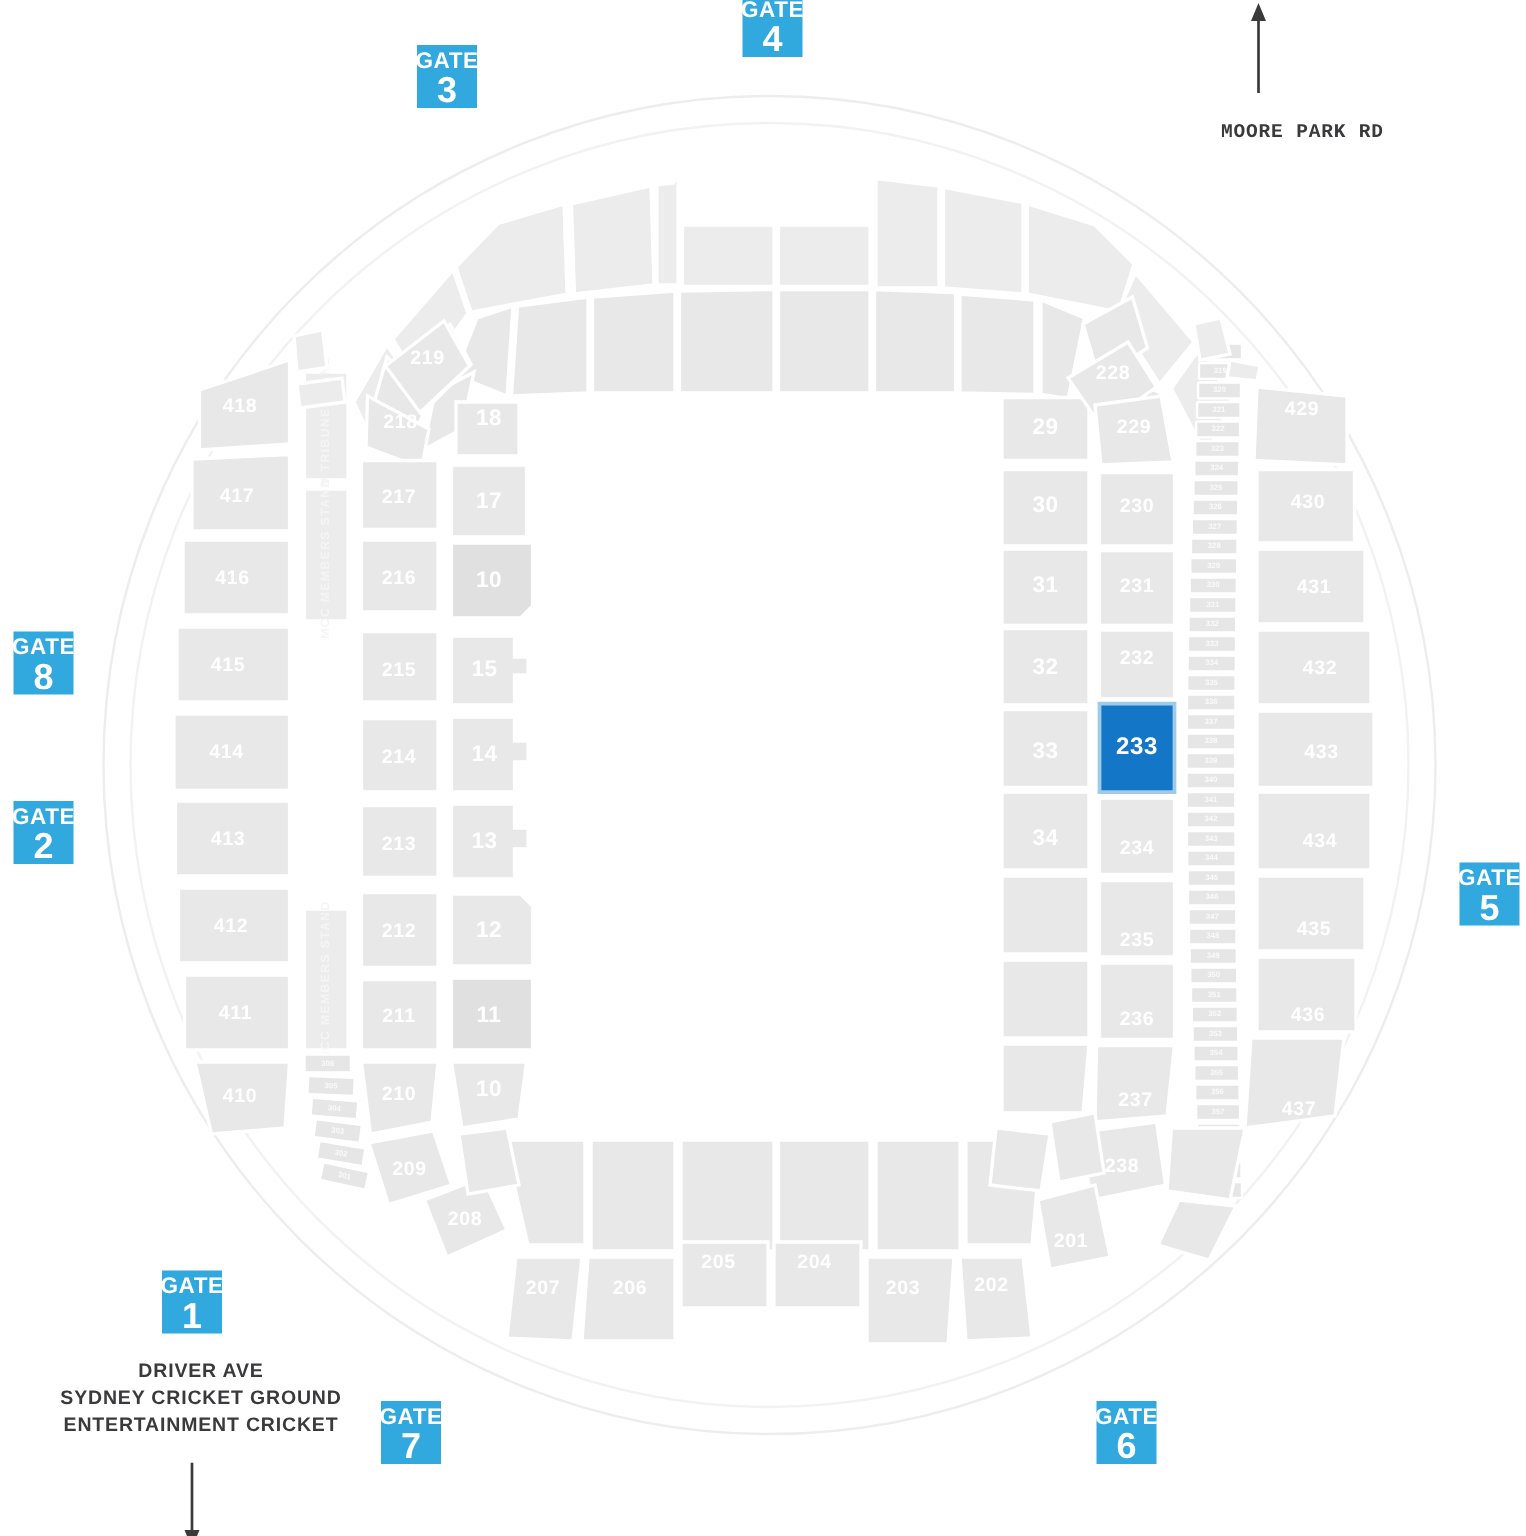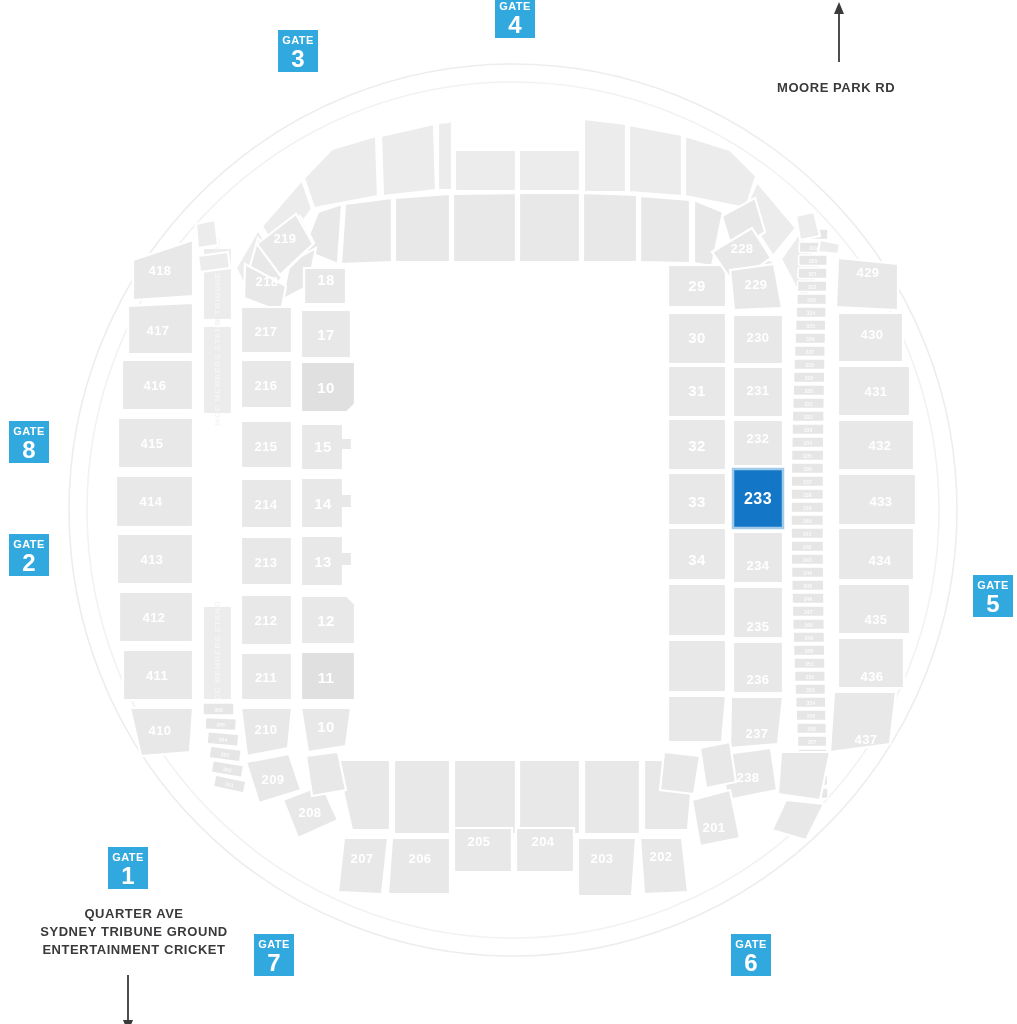--- a/index.html
+++ b/index.html
@@ -93,21 +93,21 @@
     flex-direction: column;
     align-items: center;
     justify-content: center;
     line-height: 1;
     box-sizing: border-box;
     padding-top: 3px;
   }
   .gate-badge .gate-word {
     color: #ffffff;
     font-family: "Liberation Sans", sans-serif;
-    font-size: 11px;
+    font-size: 15px;
     font-weight: bold;
     letter-spacing: .4px;
   }
   .gate-badge .gate-num {
     color: #ffffff;
     font-family: "Liberation Sans", sans-serif;
     font-size: 24px;
     font-weight: bold;
     margin-top: 1px;
   }
@@ -635,30 +635,30 @@
   <div class="gate-badge" style="left:254px; top:934px;">
     <span class="gate-word">GATE</span>
     <span class="gate-num">7</span>
   </div>
 
   <div class="gate-badge" style="left:731px; top:934px;">
     <span class="gate-word">GATE</span>
     <span class="gate-num">6</span>
   </div>
 
-  <div class="road-label" style="left:777px; top:80px;">MOORE PARK RD</div>
+  <div class="road-label" style="left:814px; top:80px;font-family:Liberation Mono, monospace;">MOORE PARK RD</div>
 
   <svg class="road-arrow" style="left:826px; top:0px; width:26px; height:62px;" viewBox="0 0 26 62">
     <line x1="13" y1="62" x2="13" y2="10" stroke="#3a3a3c" stroke-width="1.8"></line>
     <polygon points="13,2 8,14 18,14" fill="#3a3a3c"></polygon>
   </svg>
 
   <div class="road-label multi" style="left:34px; top:905px; width:200px;">
-    <div>QUARTER AVE</div>
-    <div>SYDNEY TRIBUNE GROUND</div>
+    <div>DRIVER AVE</div>
+    <div>SYDNEY CRICKET GROUND</div>
     <div>ENTERTAINMENT CRICKET</div>
 
   </div>
 
   <svg class="road-arrow" style="left:115px; top:975px; width:26px; height:58px;" viewBox="0 0 26 58">
     <line x1="13" y1="0" x2="13" y2="48" stroke="#3a3a3c" stroke-width="1.8"></line>
     <polygon points="13,57 8,45 18,45" fill="#3a3a3c"></polygon>
   </svg>
 
 </div>

